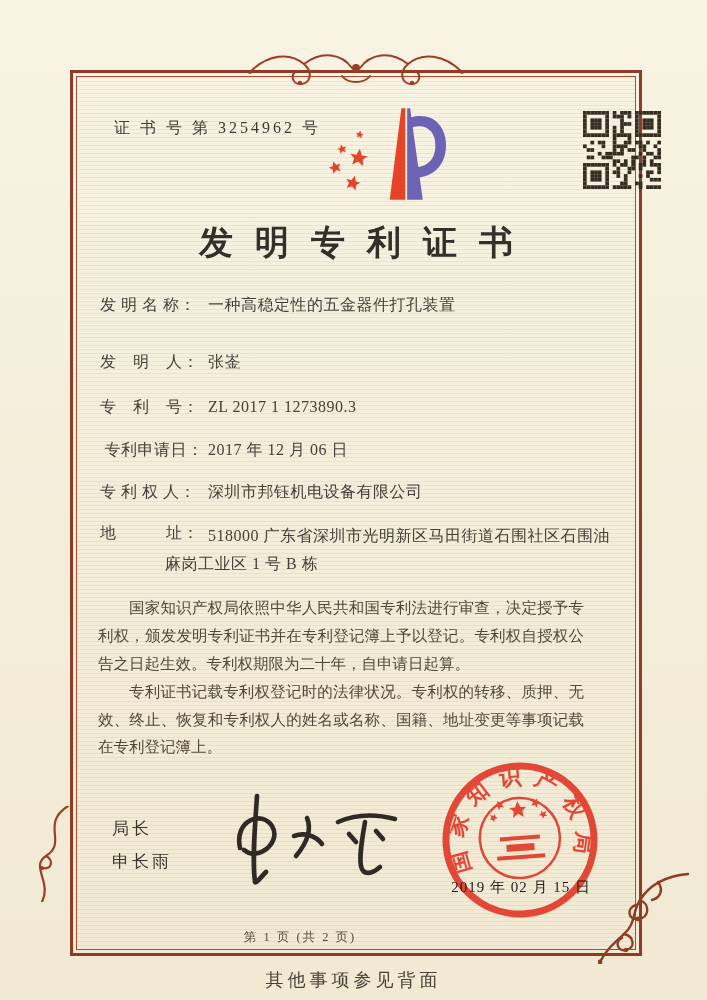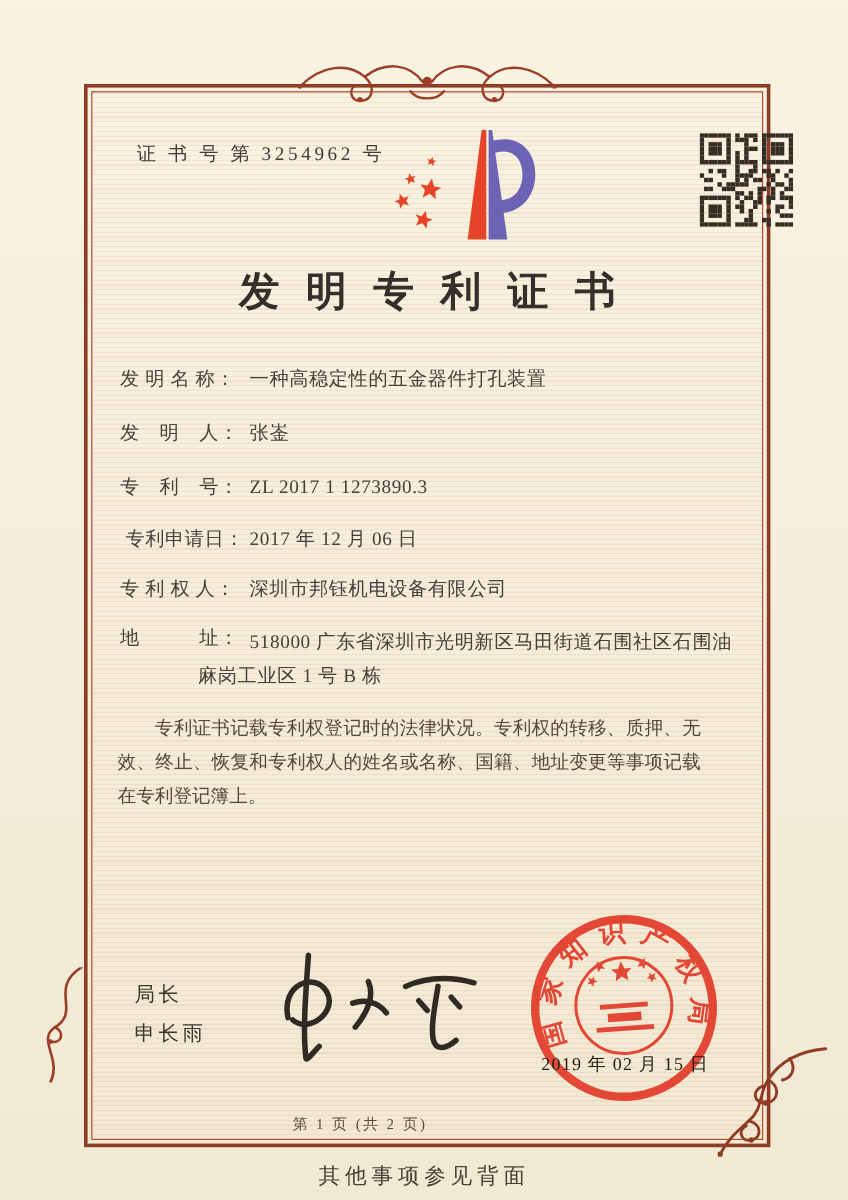--- a/index.html
+++ b/index.html
@@ -30,21 +30,21 @@
   .title {
     position:absolute; left:70px; top:220px; width:572px; text-align:center;
     font-size:34px; font-weight:600; color:#332f2b;
     letter-spacing:22px; text-indent:22px;
   }
   .field-row {
     position:absolute; left:100px; width:540px; display:flex;
     font-size:16px; color:#45403a; letter-spacing:0.5px; line-height:1.35;
   }
   .field-label { width:108px; flex:none; }
-  .row-name    { top:306px;align-items:center; }
+  .row-name    { top:294px;align-items:center; }
   .row-inv     { top:351px; }
   .row-patno   { top:396px; }
   .row-filing  { top:439px;text-align:center; }
   .row-owner   { top:481px; }
   .row-addr    { top:522px; }
   .row-grant   { top:570px; }
   .row-addr .field-value { width:452px; margin-left:-43px; text-indent:43px; line-height:1.75; }
   .grant-no-pair { position:absolute; left:280px; top:0; }
   .paras {
     position:absolute; left:98px; top:594px; width:486px;
@@ -383,20 +383,21 @@
   <div class="field-row row-owner">
     <span class="field-label">专 利 权 人：</span>
     <span class="field-value">深圳市邦钰机电设备有限公司</span>
   </div>
   <div class="field-row row-addr">
     <span class="field-label">地　　　址：</span>
     <span class="field-value">518000 广东省深圳市光明新区马田街道石围社区石围油麻岗工业区 1 号 B 栋</span>
   </div>
 
   <div class="paras">
+    <p>国家知识产权局依照中华人民共和国专利法进行审查，决定授予专利权，颁发发明专利证书并在专利登记簿上予以登记。专利权自授权公告之日起生效。专利权期限为二十年，自申请日起算。</p>
     <p>专利证书记载专利权登记时的法律状况。专利权的转移、质押、无效、终止、恢复和专利权人的姓名或名称、国籍、地址变更等事项记载在专利登记簿上。</p>
   </div>
 
   <div class="signer">
     <div>局长</div>
     <div>申长雨</div>
   </div>
 
   <svg class="signature" viewBox="0 0 200 110">
     <g stroke="#2f2a24" stroke-width="4.6" fill="none" stroke-linecap="round" stroke-linejoin="round">

